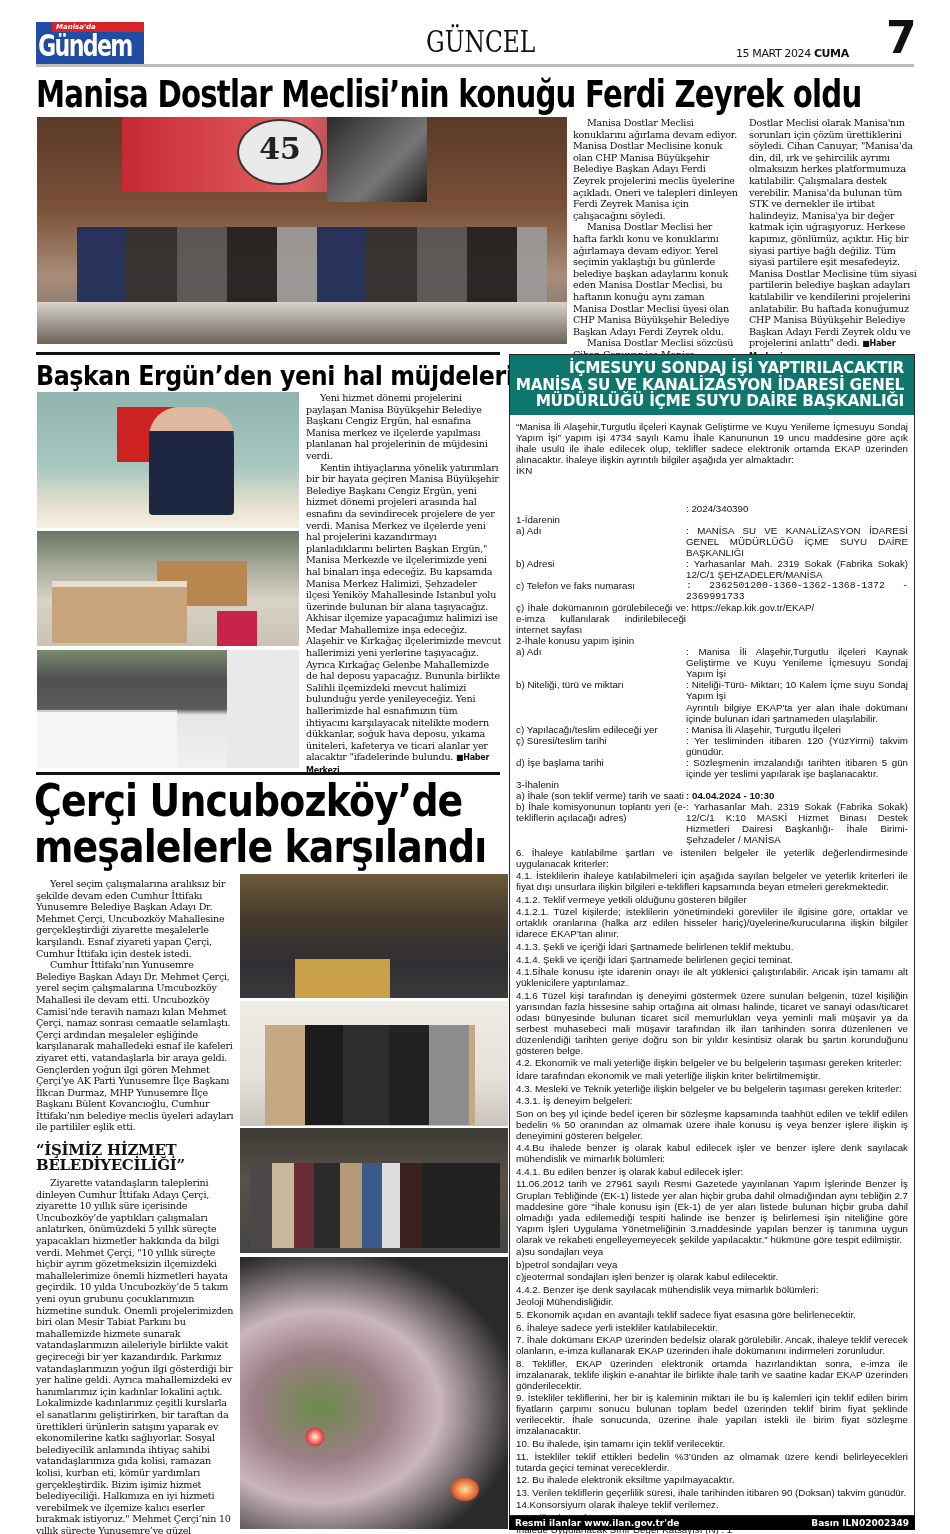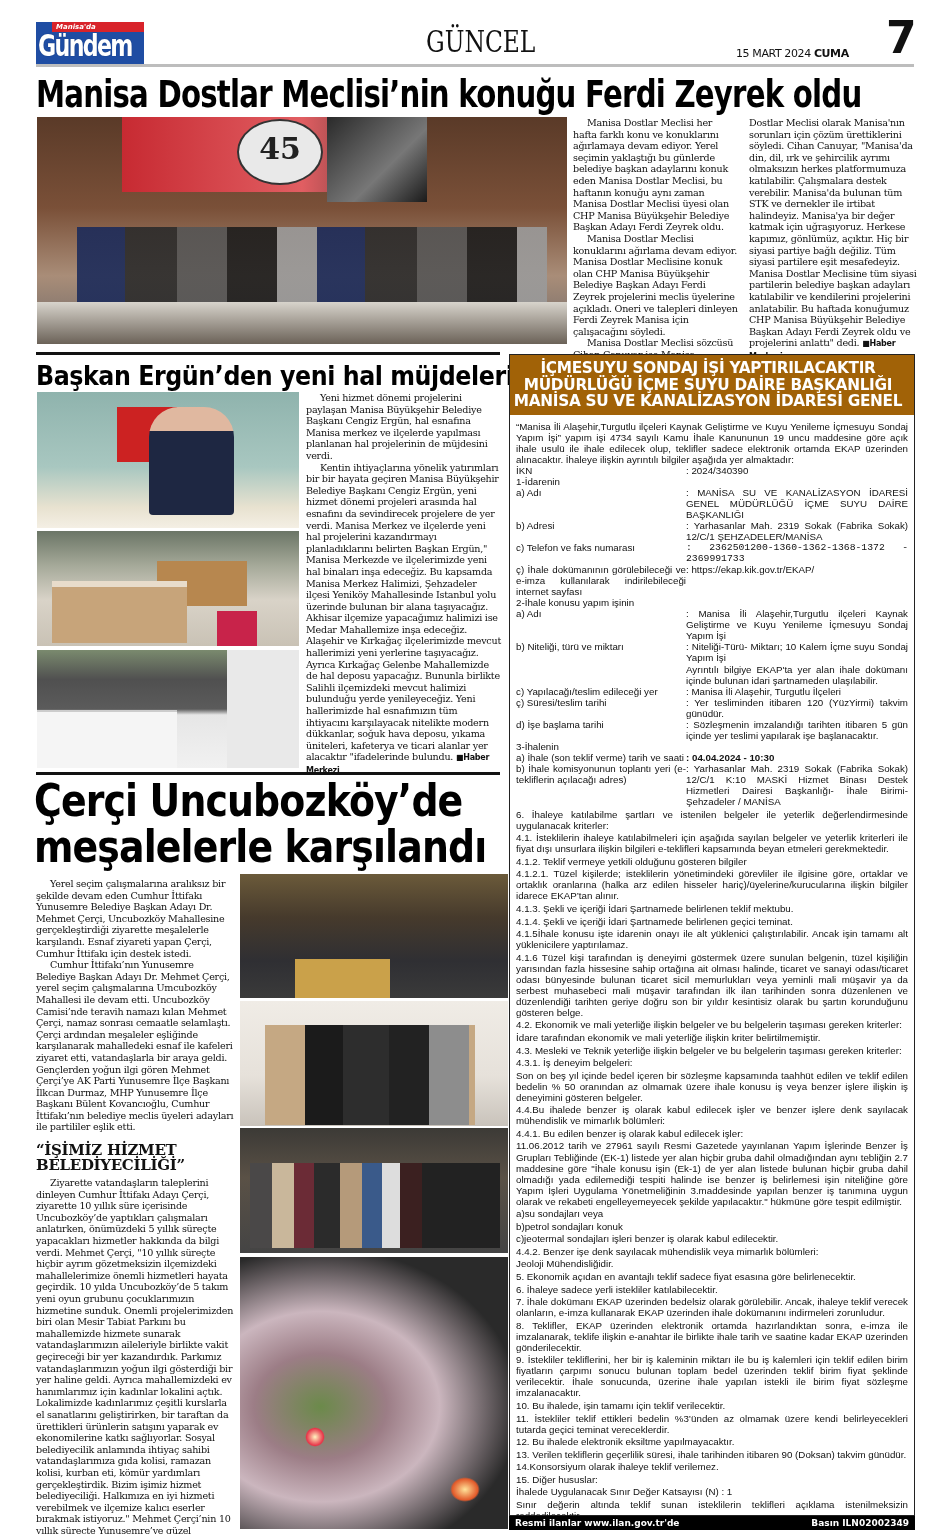--- a/index.html
+++ b/index.html
@@ -59,21 +59,21 @@
   .ph-cerci2 { left: 240px; top: 1001px; width: 268px; height: 125px; background: linear-gradient(180deg,#f0ece6 0%,#e6e1da 60%,#c9c3bb 100%); }
   .ph-cerci2 .grp { left: 25px; top: 24px; width: 210px; height: 100px; background: repeating-linear-gradient(90deg,#c5a883 0 40px,#1b1b1b 40px 78px,#2d2d2d 78px 124px,#222 124px 164px,#8d8d8d 164px 204px); }
   .ph-cerci3 { left: 240px; top: 1128px; width: 268px; height: 125px; background: linear-gradient(180deg,#3c3a36 0%,#5a5146 40%,#444 100%); }
   .ph-cerci3 .grp { left: 10px; top: 35px; width: 250px; height: 85px; background: repeating-linear-gradient(90deg,#4a4848 0 22px,#c9b79b 22px 44px,#6b2b36 44px 64px,#2b2b2b 64px 90px,#b59a7a 90px 112px,#3a5a8a 112px 132px,#ddd 132px 150px,#3b2020 150px 172px,#222 172px 250px); }
   .ph-cerci4 { left: 240px; top: 1257px; width: 268px; height: 272px; background: radial-gradient(ellipse at 30% 55%,#6b8a4a 0%,#9c7d86 25%,#cbb6be 45%,#2a2a2a 75%), #1a1a1a; }
   .ph-cerci4 .flare { left: 210px; top: 220px; width: 30px; height: 25px; border-radius: 50%; background: radial-gradient(#ffe39a,#e25a2a 60%,transparent 70%); }
   .ph-cerci4 .flare2 { left: 65px; top: 170px; width: 20px; height: 20px; border-radius: 50%; background: radial-gradient(#fff5c0,#e8364a 60%,transparent 70%); }
 
   
   .notice { position: absolute; left: 509px; top: 354px; width: 406px; height: 1162px; border: 1px solid #222; }
-  .notice-head { background: #a16207; color: #fff; text-align: center; font-family: "DejaVu Sans", sans-serif; font-weight: bold; font-size: 15.3px; line-height: 16.5px; padding: 5px 10px 5px 2px; letter-spacing: -0.3px; }
+  .notice-head { background: #0f766e; color: #fff; text-align: right; font-family: "DejaVu Sans", sans-serif; font-weight: bold; font-size: 15.3px; line-height: 16.5px; padding: 5px 10px 5px 2px; letter-spacing: -0.3px; }
   .notice-body { font-family: "Liberation Sans", sans-serif; font-size: 9.75px; line-height: 11.05px; padding: 6px 6px 0 6px; color: #111; text-align: justify; }
   .notice-body .intro b { font-weight: normal; }
   .kv { display: flex; }
   .kv .k { width: 170px; flex: none; }
   .kv .v { flex: 1; }
   .cond p { margin: 0; }
   .cond p.gap { margin-top: 1.5px; }
   .notice-foot { position: absolute; left: 509px; top: 1516px; width: 406px; height: 14px; background: #000; color: #fff; font-family: "DejaVu Sans", sans-serif; font-weight: bold; font-size: 9px; line-height: 14px; padding: 0 6px; display: flex; justify-content: space-between; }
 </style>
 </head>
@@ -96,22 +96,22 @@
 
 <div class="photo ph-dostlar">
   <div class="banner flag"></div>
   <div class="banner portrait"></div>
   <div class="banner badge45">45</div>
   <div class="banner people"></div>
   <div class="banner table"></div>
 </div>
 
 <div class="copy" style="left:573px; top:117px; width:165px;">
+  <p>Manisa Dostlar Meclisi konuklarını ağırlama devam ediyor. Manisa Dostlar Meclisine  konuk olan CHP Manisa Büyükşehir Belediye Başkan Adayı Ferdi Zeyrek projelerini meclis üyelerine açıkladı. Oneri ve talepleri dinleyen Ferdi Zeyrek Manisa için çalışacağını söyledi.</p>
   <p>Manisa Dostlar Meclisi her hafta farklı konu ve konuklarını ağırlamaya devam ediyor. Yerel seçimin yaklaştığı bu günlerde belediye başkan adaylarını konuk eden Manisa Dostlar Meclisi,  bu haftanın konuğu aynı zaman  Manisa Dostlar Meclisi üyesi olan CHP Manisa Büyükşehir Belediye Başkan Adayı Ferdi Zeyrek oldu.</p>
-  <p>Manisa Dostlar Meclisi konuklarını ağırlama devam ediyor. Manisa Dostlar Meclisine  konuk olan CHP Manisa Büyükşehir Belediye Başkan Adayı Ferdi Zeyrek projelerini meclis üyelerine açıkladı. Oneri ve talepleri dinleyen Ferdi Zeyrek Manisa için çalışacağını söyledi.</p>
   <p>Manisa Dostlar Meclisi sözcüsü Cihan Canuyar ise Manisa</p>
 </div>
 <div class="copy" style="left:749px; top:117px; width:168px;">
   <p style="text-indent:0"><span>Dostlar Meclisi olarak Manisa'nın sorunları için çözüm ürettiklerini söyledi. Cihan Canuyar, "Manisa'da din, dil, ırk ve şehircilik ayrımı olmaksızın herkes platformumuza katılabilir. Çalışmalara destek verebilir. Manisa'da bulunan tüm STK ve dernekler ile irtibat halindeyiz. Manisa'ya bir değer katmak için uğraşıyoruz. Herkese kapımız, gönlümüz, açıktır. Hiç bir siyasi partiye bağlı değiliz. Tüm siyasi partilere eşit mesafedeyiz. Manisa Dostlar Meclisine tüm siyasi partilerin belediye başkan adayları katılabilir ve kendilerini  projelerini anlatabilir. Bu haftada konuğumuz CHP Manisa Büyükşehir Belediye Başkan Adayı Ferdi Zeyrek oldu ve projelerini anlattı" dedi.</span> <span class="sig">Haber Merkezi</span></p>
 </div>
 
 <div class="rule" style="left:36px; top:352px; width:464px; height:3px;"></div>
 <h2 class="hl hl-2">Başkan Ergün’den yeni hal müjdeleri</h2>
 
 <div class="photo ph-ergun1">
@@ -153,29 +153,29 @@
   <div class="banner grp"></div>
 </div>
 <div class="photo ph-cerci4">
   <div class="banner flare"></div>
   <div class="banner flare2"></div>
 </div>
 
 <div class="notice">
   <div class="notice-head">
     <div>İÇMESUYU SONDAJ İŞİ YAPTIRILACAKTIR</div>
+    <div>MANİSA SU VE KANALİZASYON İDARESİ GENEL</div>
     <div>MÜDÜRLÜĞÜ İÇME SUYU DAİRE BAŞKANLIĞI</div>
-    <div>MANİSA SU VE KANALİZASYON İDARESİ GENEL</div>
   </div>
   <div class="notice-body">
     <div class="intro"><b>“Manisa İli Alaşehir,Turgutlu ilçeleri Kaynak Geliştirme ve Kuyu Yenileme İçmesuyu Sondaj Yapım İşi”</b><span> yapım işi 4734 sayılı Kamu İhale Kanununun 19 uncu maddesine göre açık ihale usulü ile ihale edilecek olup, teklifler sadece elektronik ortamda EKAP üzerinden alınacaktır.  İhaleye ilişkin ayrıntılı bilgiler aşağıda yer almaktadır:</span></div>
     <div id="notice-fields">
         <div class="kv">
           <div class="k">İKN</div>
-          <div class="v" style="white-space: pre-line;">: 2024/340390</div>
+          <div class="v" style="white-space: pre-line; margin-top: 38px;">: 2024/340390</div>
         </div>
         <div class="kv">
           <div class="k">1-İdarenin</div>
           <div class="v" style="white-space: pre-line;"></div>
         </div>
         <div class="kv">
           <div class="k">a) Adı</div>
           <div class="v" style="white-space: pre-line;">: MANİSA SU VE KANALİZASYON İDARESİ GENEL MÜDÜRLÜĞÜ İÇME SUYU DAİRE BAŞKANLIĞI</div>
         </div>
         <div class="kv">
@@ -239,21 +239,21 @@
         <p class="gap">4.1.6 Tüzel kişi tarafından iş deneyimi göstermek üzere sunulan belgenin, tüzel kişiliğin yarısından fazla hissesine sahip ortağına ait olması halinde, ticaret ve sanayi odası/ticaret odası bünyesinde bulunan ticaret sicil memurlukları veya yeminli mali müşavir ya da serbest muhasebeci mali müşavir tarafından ilk ilan tarihinden sonra düzenlenen ve düzenlendiği tarihten geriye doğru son bir yıldır kesintisiz olarak bu şartın korunduğunu gösteren belge.</p>
         <p class="gap">4.2. Ekonomik ve mali yeterliğe ilişkin belgeler ve bu belgelerin taşıması gereken kriterler:</p>
         <p class="gap">İdare tarafından ekonomik ve mali yeterliğe ilişkin kriter belirtilmemiştir.</p>
         <p class="gap">4.3. Mesleki ve Teknik yeterliğe ilişkin belgeler ve bu belgelerin taşıması gereken kriterler:</p>
         <p class="gap">4.3.1. İş deneyim belgeleri:</p>
         <p class="gap">Son on beş yıl içinde bedel içeren bir sözleşme kapsamında taahhüt edilen ve teklif edilen bedelin % 50 oranından az olmamak üzere ihale konusu iş veya benzer işlere ilişkin iş deneyimini gösteren belgeler.</p>
         <p class="gap">4.4.Bu ihalede benzer iş olarak kabul edilecek işler ve benzer işlere denk sayılacak mühendislik ve mimarlık bölümleri:</p>
         <p class="gap">4.4.1. Bu edilen benzer iş olarak kabul edilecek işler:</p>
         <p class="gap">11.06.2012 tarih ve 27961 sayılı Resmi Gazetede yayınlanan Yapım İşlerinde Benzer İş Grupları Tebliğinde (EK-1) listede yer alan hiçbir gruba dahil olmadığından aynı tebliğin 2.7 maddesine göre "İhale konusu işin (Ek-1) de yer alan listede bulunan hiçbir gruba dahil olmadığı yada edilemediği tespiti halinde ise benzer iş belirlemesi işin niteliğine göre Yapım İşleri Uygulama Yönetmeliğinin 3.maddesinde yapılan benzer iş tanımına uygun olarak ve rekabeti engelleyemeyecek şekilde yapılacaktır." hükmüne göre tespit edilmiştir.</p>
         <p class="gap">a)su sondajları veya</p>
-        <p class="gap">b)petrol sondajları konuk</p>
+        <p class="gap">b)petrol sondajları veya</p>
         <p class="gap">c)jeotermal sondajları işleri benzer iş olarak kabul edilecektir.</p>
         <p class="gap">4.4.2. Benzer işe denk sayılacak mühendislik veya mimarlık bölümleri:</p>
         <p class="gap">Jeoloji Mühendisliğidir.</p>
         <p class="gap">5. Ekonomik açıdan en avantajlı teklif sadece fiyat esasına göre belirlenecektir.</p>
         <p class="gap">6. İhaleye sadece yerli istekliler katılabilecektir.</p>
         <p class="gap">7. İhale dokümanı EKAP üzerinden bedelsiz olarak görülebilir. Ancak, ihaleye teklif verecek olanların, e-imza kullanarak EKAP üzerinden ihale dokümanını indirmeleri zorunludur.</p>
         <p class="gap">8. Teklifler, EKAP üzerinden elektronik ortamda hazırlandıktan sonra, e-imza ile imzalanarak, teklife ilişkin e-anahtar ile birlikte ihale tarih ve saatine kadar EKAP üzerinden gönderilecektir.</p>
         <p class="gap">9. İstekliler tekliflerini, her bir iş kaleminin miktarı ile bu iş kalemleri için teklif edilen birim fiyatların çarpımı sonucu bulunan toplam bedel üzerinden teklif birim fiyat şeklinde verilecektir. İhale sonucunda, üzerine ihale yapılan istekli ile birim fiyat sözleşme imzalanacaktır.</p>
         <p class="gap">10. Bu ihalede, işin tamamı için teklif verilecektir.</p>
         <p class="gap">11. İstekliler teklif ettikleri bedelin %3’ünden az olmamak üzere kendi belirleyecekleri tutarda geçici teminat vereceklerdir.</p>

